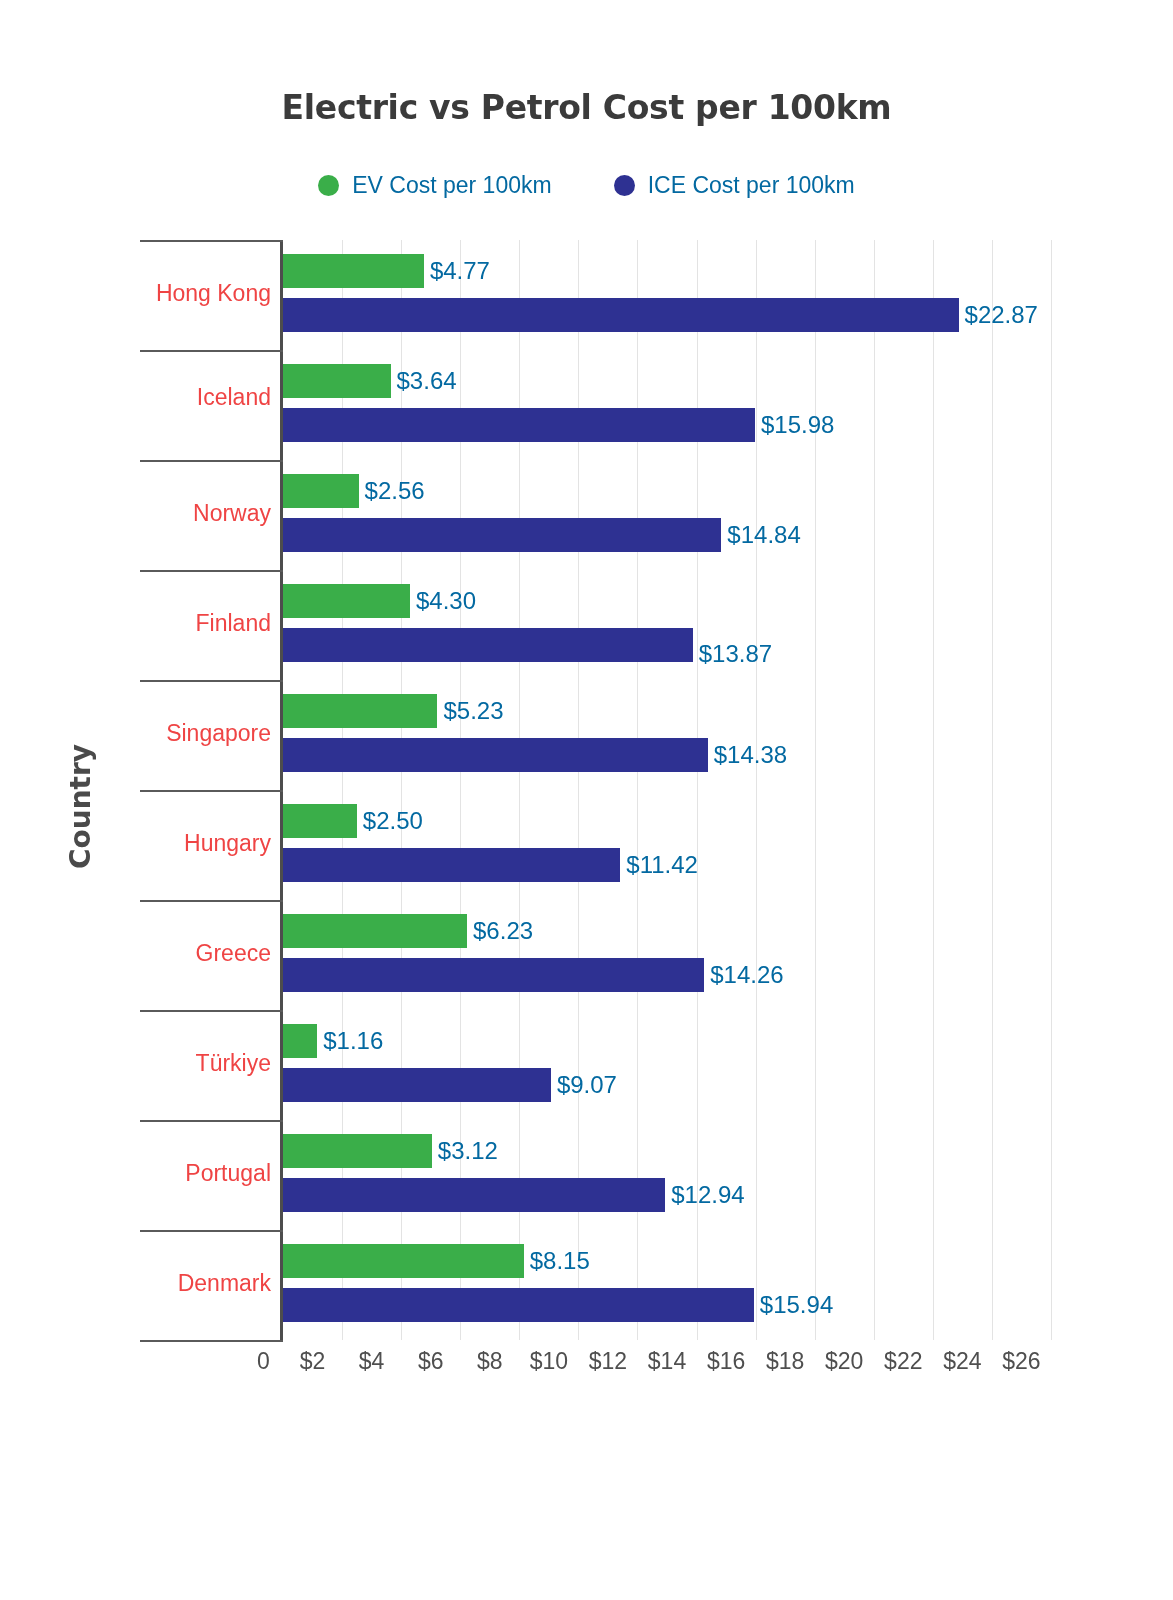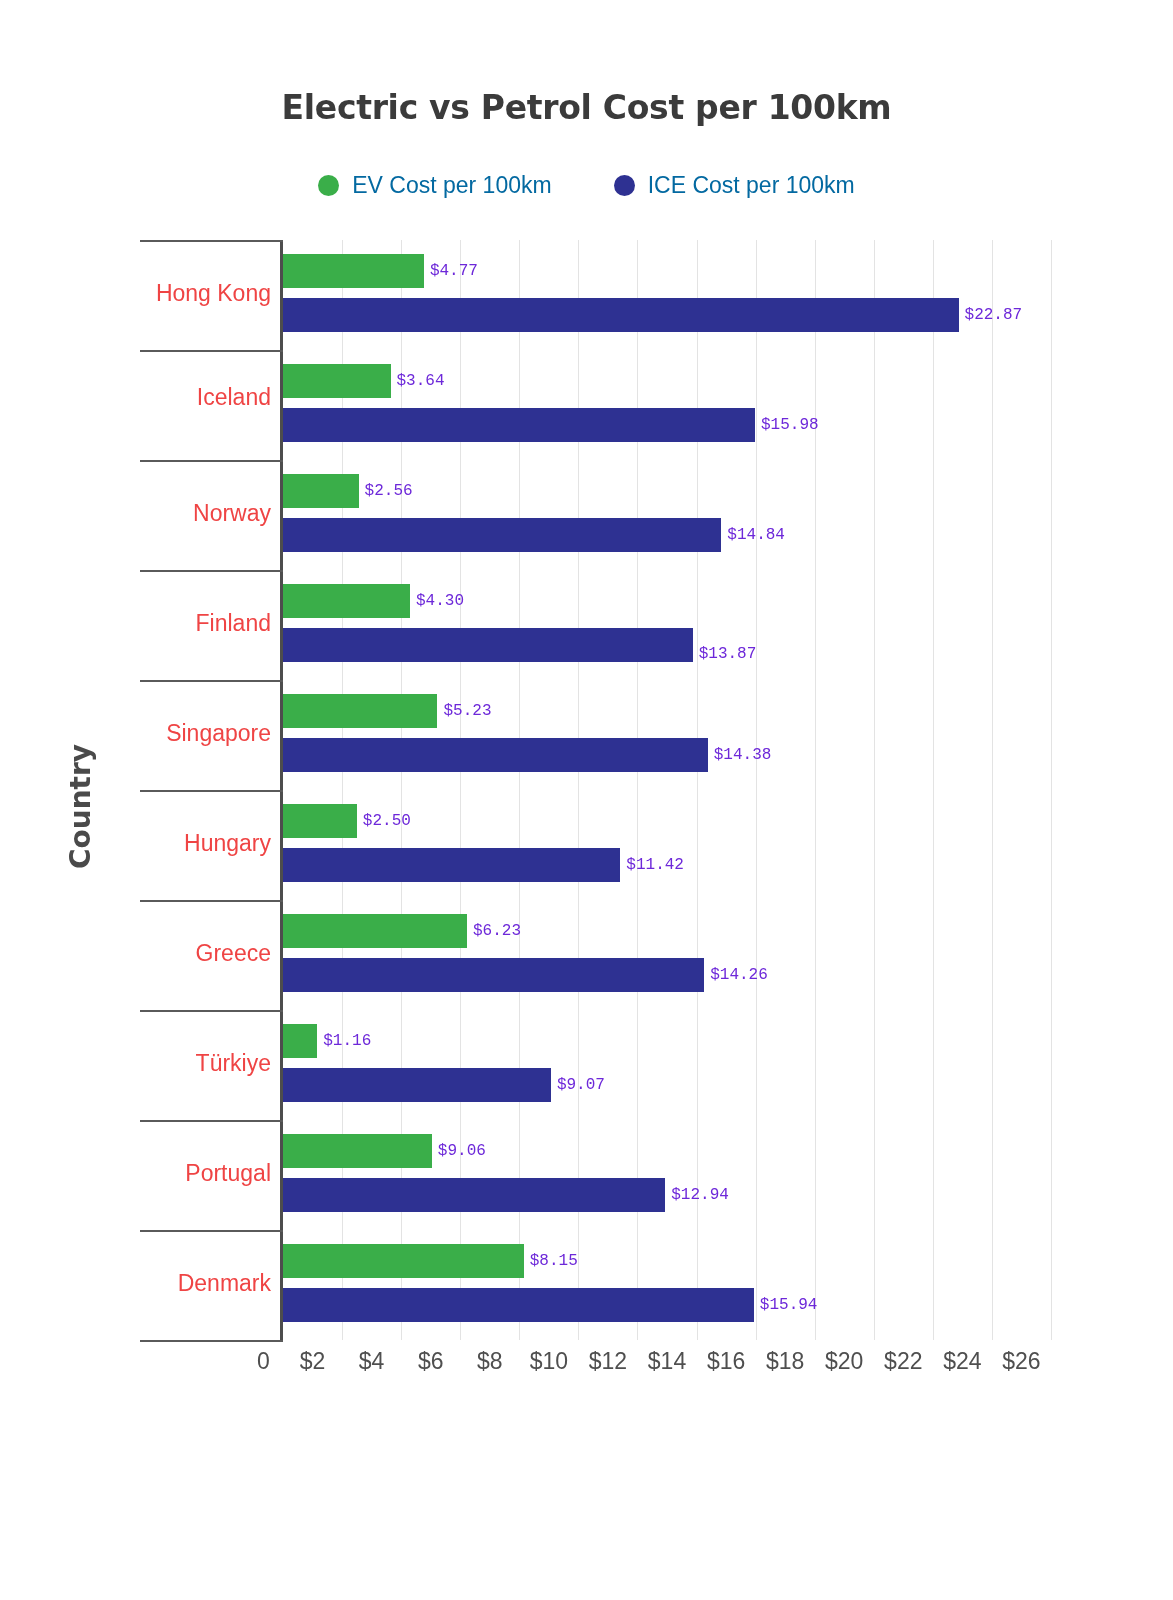--- a/index.html
+++ b/index.html
@@ -140,23 +140,23 @@
 
   .bar {
     position: absolute;
     height: 34px;
   }
   .bar.ev  { background: #3aae49; }
   .bar.ice { background: #2e3192; }
 
   .bar-label {
     position: absolute;
-    font-size: 16px;
-    color: #6d28d9;
-    font-family: Liberation Mono, monospace;
+    font-size: 24px;
+    color: #0369a1;
+    font-family: Liberation Sans, sans-serif;
     white-space: nowrap;
     line-height: 34px;
   }
 
   .xtick-label {
     position: absolute;
     top: 1348px;
     font-size: 23px;
     color: #4f4f4f;
     text-align: center;
@@ -237,21 +237,21 @@
         <div class="bar-label" style="left: 343.329px; top: 608px;">$11.42</div>
         <div class="bar ev" style="left: 0px; top: 674px; width: 184.025px;"></div>
         <div class="bar-label" style="left: 190.025px; top: 674px;">$6.23</div>
         <div class="bar ice" style="left: 0px; top: 718px; width: 421.218px;"></div>
         <div class="bar-label" style="left: 427.218px; top: 718px;">$14.26</div>
         <div class="bar ev" style="left: 0px; top: 784px; width: 34.2646px;"></div>
         <div class="bar-label" style="left: 40.2646px; top: 784px;">$1.16</div>
         <div class="bar ice" style="left: 0px; top: 828px; width: 267.914px;"></div>
         <div class="bar-label" style="left: 273.914px; top: 828px;">$9.07</div>
         <div class="bar ev" style="left: 0px; top: 894px; width: 148.874px;"></div>
-        <div class="bar-label" style="left: 154.874px; top: 894px;">$9.06</div>
+        <div class="bar-label" style="left: 154.874px; top: 894px;">$3.12</div>
         <div class="bar ice" style="left: 0px; top: 938px; width: 382.228px;"></div>
         <div class="bar-label" style="left: 388.228px; top: 938px;">$12.94</div>
         <div class="bar ev" style="left: 0px; top: 1004px; width: 240.738px;"></div>
         <div class="bar-label" style="left: 246.738px; top: 1004px;">$8.15</div>
         <div class="bar ice" style="left: 0px; top: 1048px; width: 470.843px;"></div>
         <div class="bar-label" style="left: 476.843px; top: 1048px;">$15.94</div>
       </div>
   </div>
 
   <div id="cat-ticks-layer">

